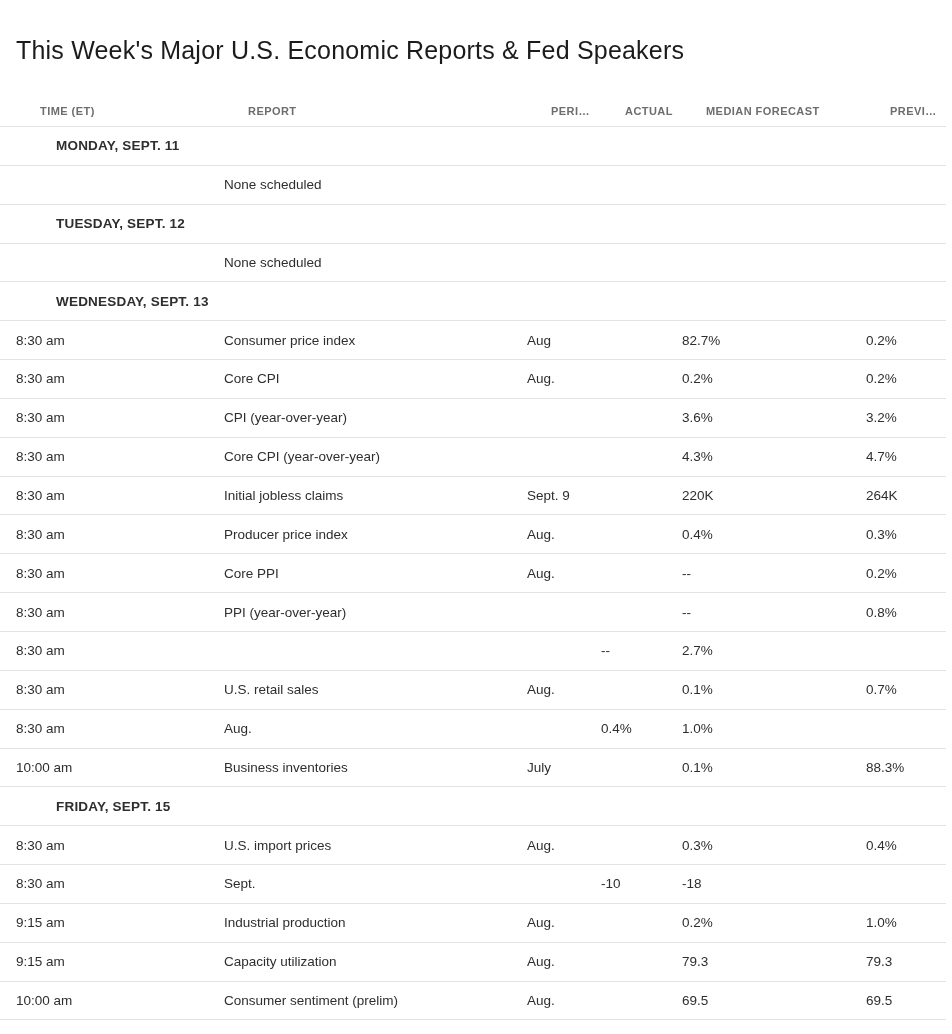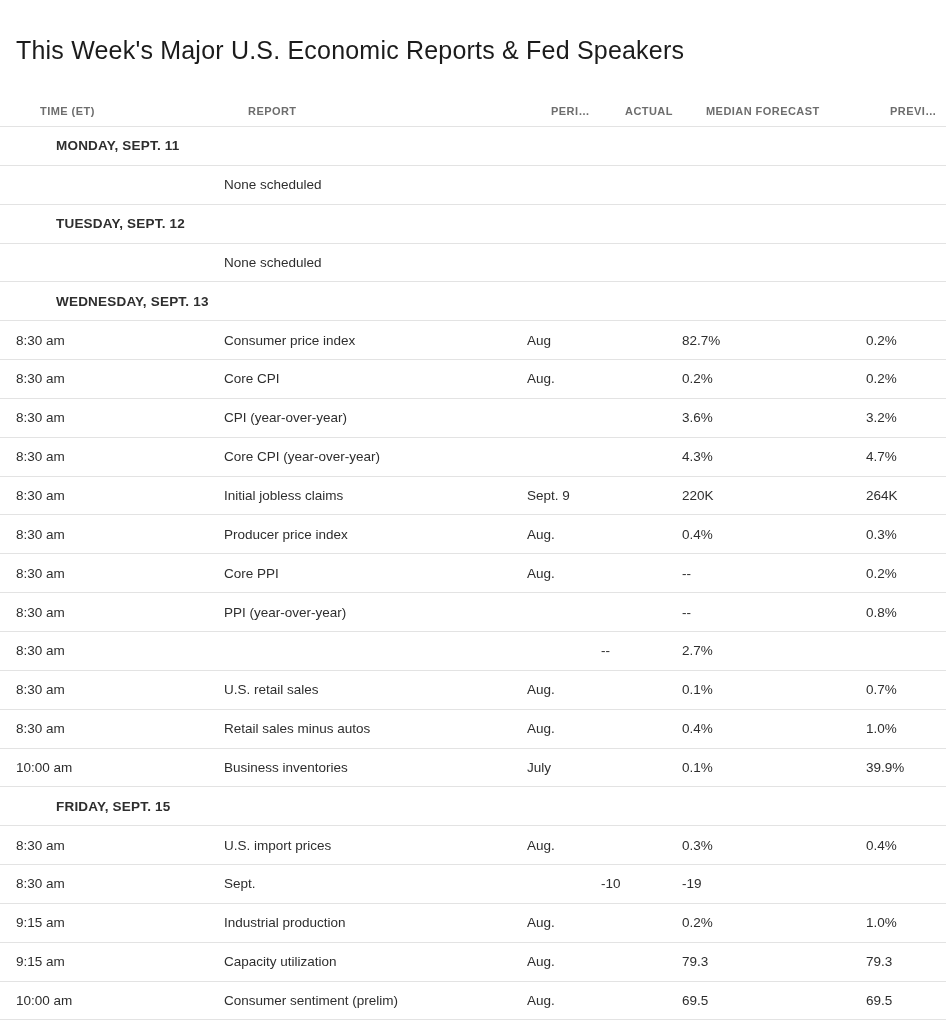--- a/index.html
+++ b/index.html
@@ -185,51 +185,50 @@
         <div class="row body-row">
           <div class="cell c-time">8:30 am</div>
           <div class="cell c-report">U.S. retail sales</div>
           <div class="cell c-period">Aug.</div>
           <div class="cell c-actual"></div>
           <div class="cell c-forecast">0.1%</div>
           <div class="cell c-previous">0.7%</div>
         </div>
         <div class="row body-row">
           <div class="cell c-time">8:30 am</div>
-          <div class="cell c-report">Retail sales minus autos</div>
           <div class="cell c-period">Aug.</div>
           <div class="cell c-actual"></div>
           <div class="cell c-forecast">0.4%</div>
           <div class="cell c-previous">1.0%</div>
         </div>
         <div class="row body-row">
           <div class="cell c-time">10:00 am</div>
           <div class="cell c-report">Business inventories</div>
           <div class="cell c-period">July</div>
           <div class="cell c-actual"></div>
           <div class="cell c-forecast">0.1%</div>
-          <div class="cell c-previous">39.9%</div>
+          <div class="cell c-previous">88.3%</div>
         </div>
         <div class="row body-row">
           <div class="cell section-label">FRIDAY, SEPT. 15</div>
         </div>
         <div class="row body-row">
           <div class="cell c-time">8:30 am</div>
           <div class="cell c-report">U.S. import prices</div>
           <div class="cell c-period">Aug.</div>
           <div class="cell c-actual"></div>
           <div class="cell c-forecast">0.3%</div>
           <div class="cell c-previous">0.4%</div>
         </div>
         <div class="row body-row">
           <div class="cell c-time">8:30 am</div>
           <div class="cell c-period">Sept.</div>
           <div class="cell c-actual"></div>
           <div class="cell c-forecast">-10</div>
-          <div class="cell c-previous">-19</div>
+          <div class="cell c-previous">-18</div>
         </div>
         <div class="row body-row">
           <div class="cell c-time">9:15 am</div>
           <div class="cell c-report">Industrial production</div>
           <div class="cell c-period">Aug.</div>
           <div class="cell c-actual"></div>
           <div class="cell c-forecast">0.2%</div>
           <div class="cell c-previous">1.0%</div>
         </div>
         <div class="row body-row">

